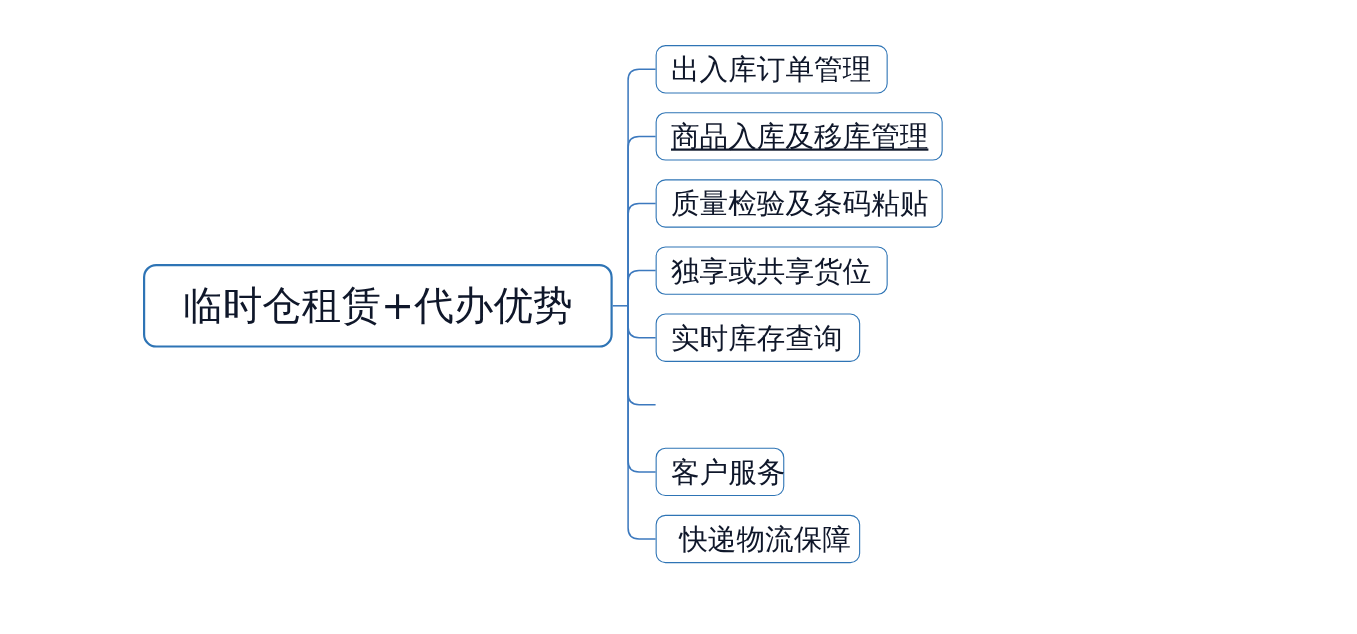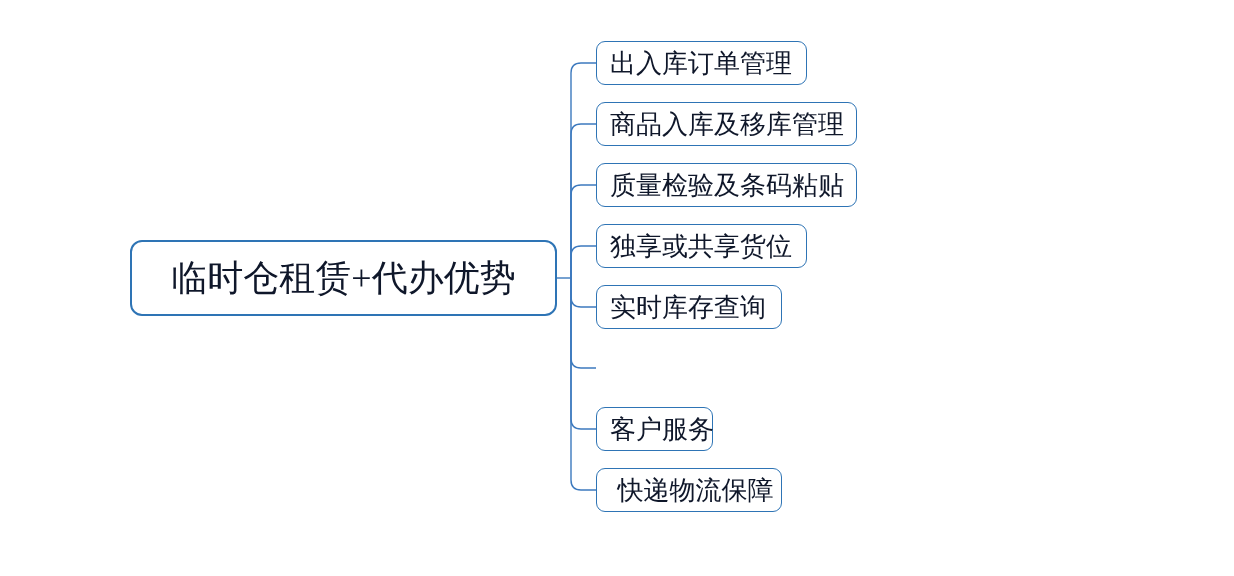--- a/index.html
+++ b/index.html
@@ -39,21 +39,20 @@
   }
   .root-node {
     left: 130px;
     top: 240px;
     width: 427px;
     height: 76px;
     border-width: 2px;
     border-radius: 12px;
     font-size: 36px;
     justify-content: center;
-    font-family: Liberation Serif, serif;
   }
   .branch-node {
     left: 596px;
     height: 44px;
     border-radius: 9px;
     font-size: 26px;
     padding-left: 13px;
   }
 </style>
 </head>
@@ -74,21 +73,21 @@
   </svg>
 
   <div class="node root-node">
     <span>临时仓租赁+代办优势</span>
   </div>
 
   <div class="node branch-node" style="top:41px;  width:211px;">
     <span>出入库订单管理</span>
   </div>
 
-  <div class="node branch-node" style="top:102px; width:261px;">
+  <div class="node branch-node" style="top:102px; width:261px;text-decoration:underline;">
     <span>商品入库及移库管理</span>
   </div>
 
   <div class="node branch-node" style="top:163px; width:261px;">
     <span>质量检验及条码粘贴</span>
   </div>
 
   <div class="node branch-node" style="top:224px; width:211px;">
     <span>独享或共享货位</span>
   </div>

